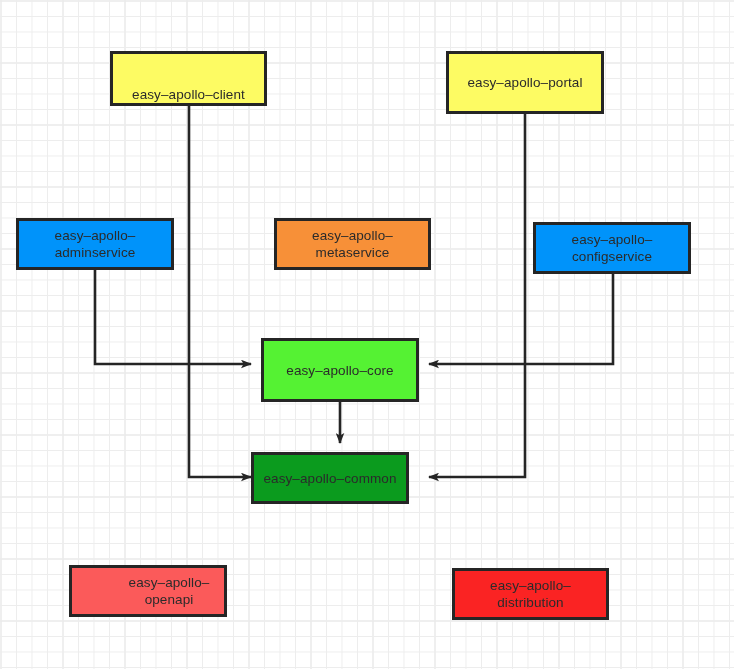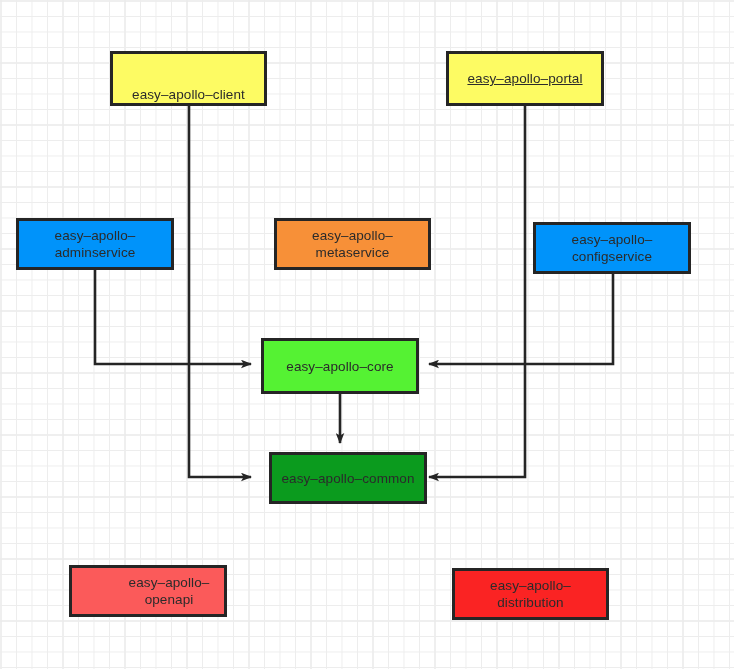--- a/index.html
+++ b/index.html
@@ -68,39 +68,39 @@
         <polyline points="613,274 613,364 429,364" marker-end="url(#arrowhead)" stroke="#252525"></polyline>
         <polyline points="525,106 525,477 429,477" marker-end="url(#arrowhead)" stroke="#252525"></polyline>
         <polyline points="340,390 340,443" marker-end="url(#arrowhead)" stroke="#252525"></polyline>
       </g>
   </svg>
 
   <div id="node-group">
       <div class="node" style="left: 110px; top: 51px; width: 157px; height: 55px; background: rgb(253, 251, 99); border-color: rgb(37, 37, 37); align-items: flex-end;">
         <span>easy–apollo–client</span>
       </div>
-      <div class="node" style="left: 446px; top: 51px; width: 158px; height: 55px; background: rgb(253, 251, 99); border-color: rgb(37, 37, 37); text-decoration: underline;">
+      <div class="node" style="left: 446px; top: 51px; width: 158px; height: 63px; background: rgb(253, 251, 99); border-color: rgb(37, 37, 37);">
         <span>easy–apollo–portal</span>
       </div>
       <div class="node" style="left: 16px; top: 218px; width: 158px; height: 52px; background: rgb(0, 147, 250); border-color: rgb(37, 37, 37);">
         <span>easy–apollo–
 adminservice</span>
       </div>
       <div class="node" style="left: 274px; top: 218px; width: 157px; height: 52px; background: rgb(247, 144, 56); border-color: rgb(37, 37, 37);">
         <span>easy–apollo–
 metaservice</span>
       </div>
       <div class="node" style="left: 533px; top: 222px; width: 158px; height: 52px; background: rgb(0, 147, 250); border-color: rgb(37, 37, 37);">
         <span>easy–apollo–
 configservice</span>
       </div>
-      <div class="node" style="left: 261px; top: 338px; width: 158px; height: 56px; background: rgb(85, 242, 51); border-color: rgb(37, 37, 37);">
+      <div class="node" style="left: 261px; top: 338px; width: 158px; height: 64px; background: rgb(85, 242, 51); border-color: rgb(37, 37, 37);">
         <span>easy–apollo–core</span>
       </div>
-      <div class="node" style="left: 269px; top: 452px; width: 158px; height: 52px; background: rgb(11, 155, 30); border-color: rgb(37, 37, 37);">
+      <div class="node" style="left: 251px; top: 452px; width: 158px; height: 52px; background: rgb(11, 155, 30); border-color: rgb(37, 37, 37);">
         <span>easy–apollo–common</span>
       </div>
       <div class="node" style="left: 69px; top: 565px; width: 158px; height: 52px; background: rgb(251, 90, 90); border-color: rgb(37, 37, 37); padding-left: 42px;">
         <span>easy–apollo–openapi</span>
       </div>
       <div class="node" style="left: 452px; top: 568px; width: 157px; height: 52px; background: rgb(250, 35, 35); border-color: rgb(37, 37, 37);">
         <span>easy–apollo–
 distribution</span>
       </div>
     </div>

